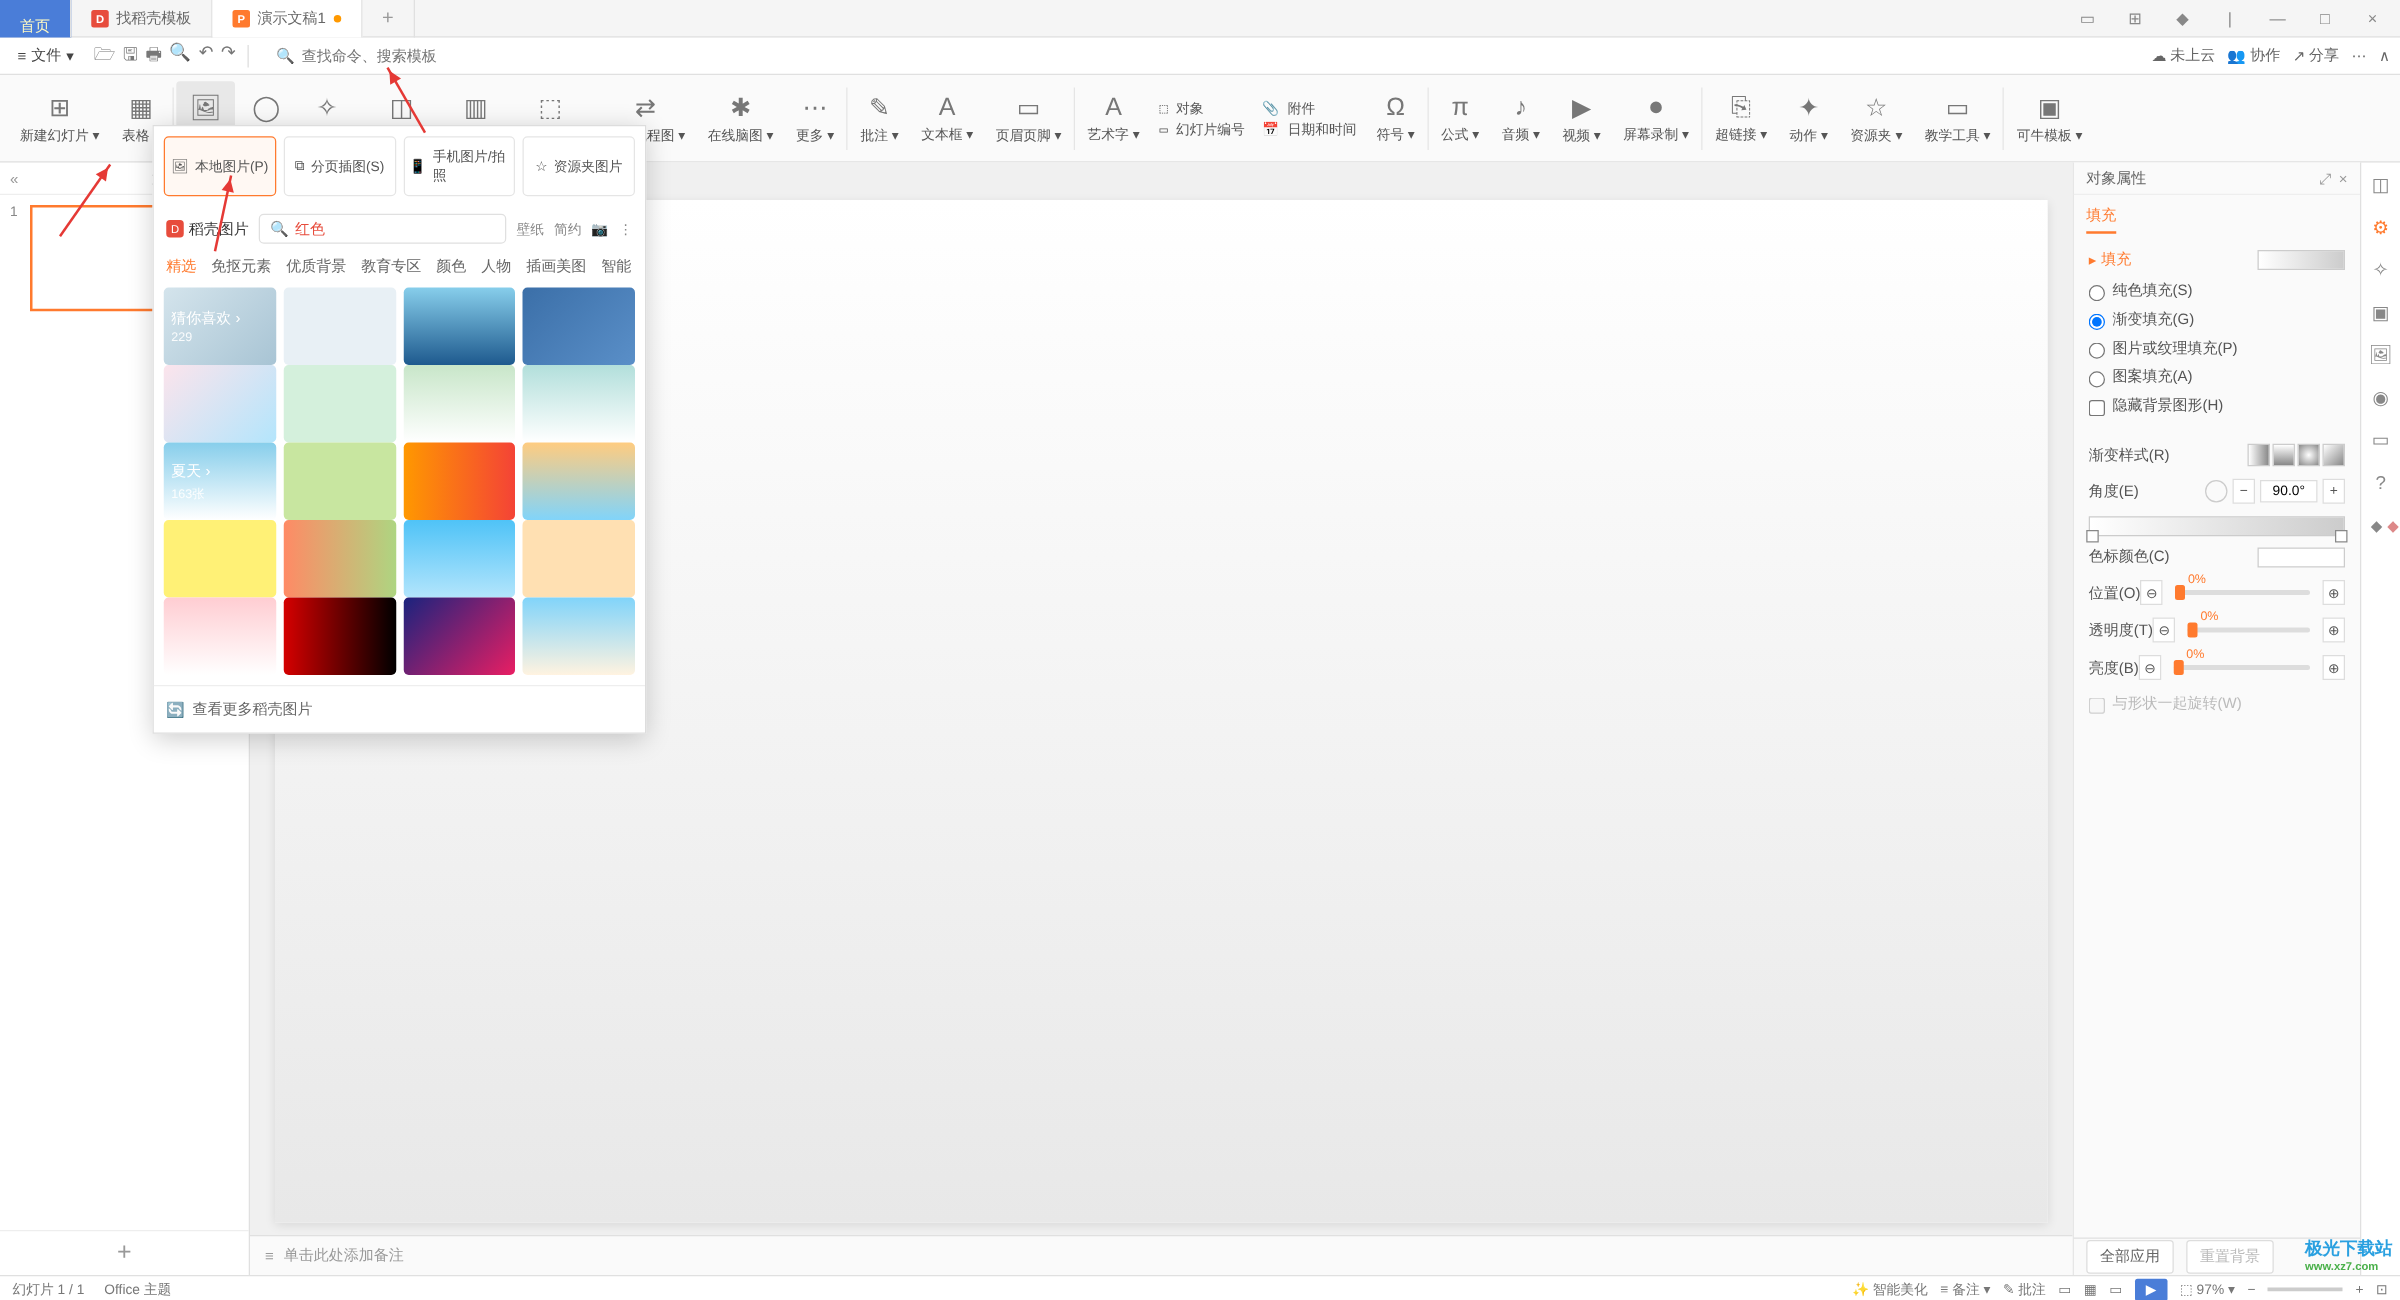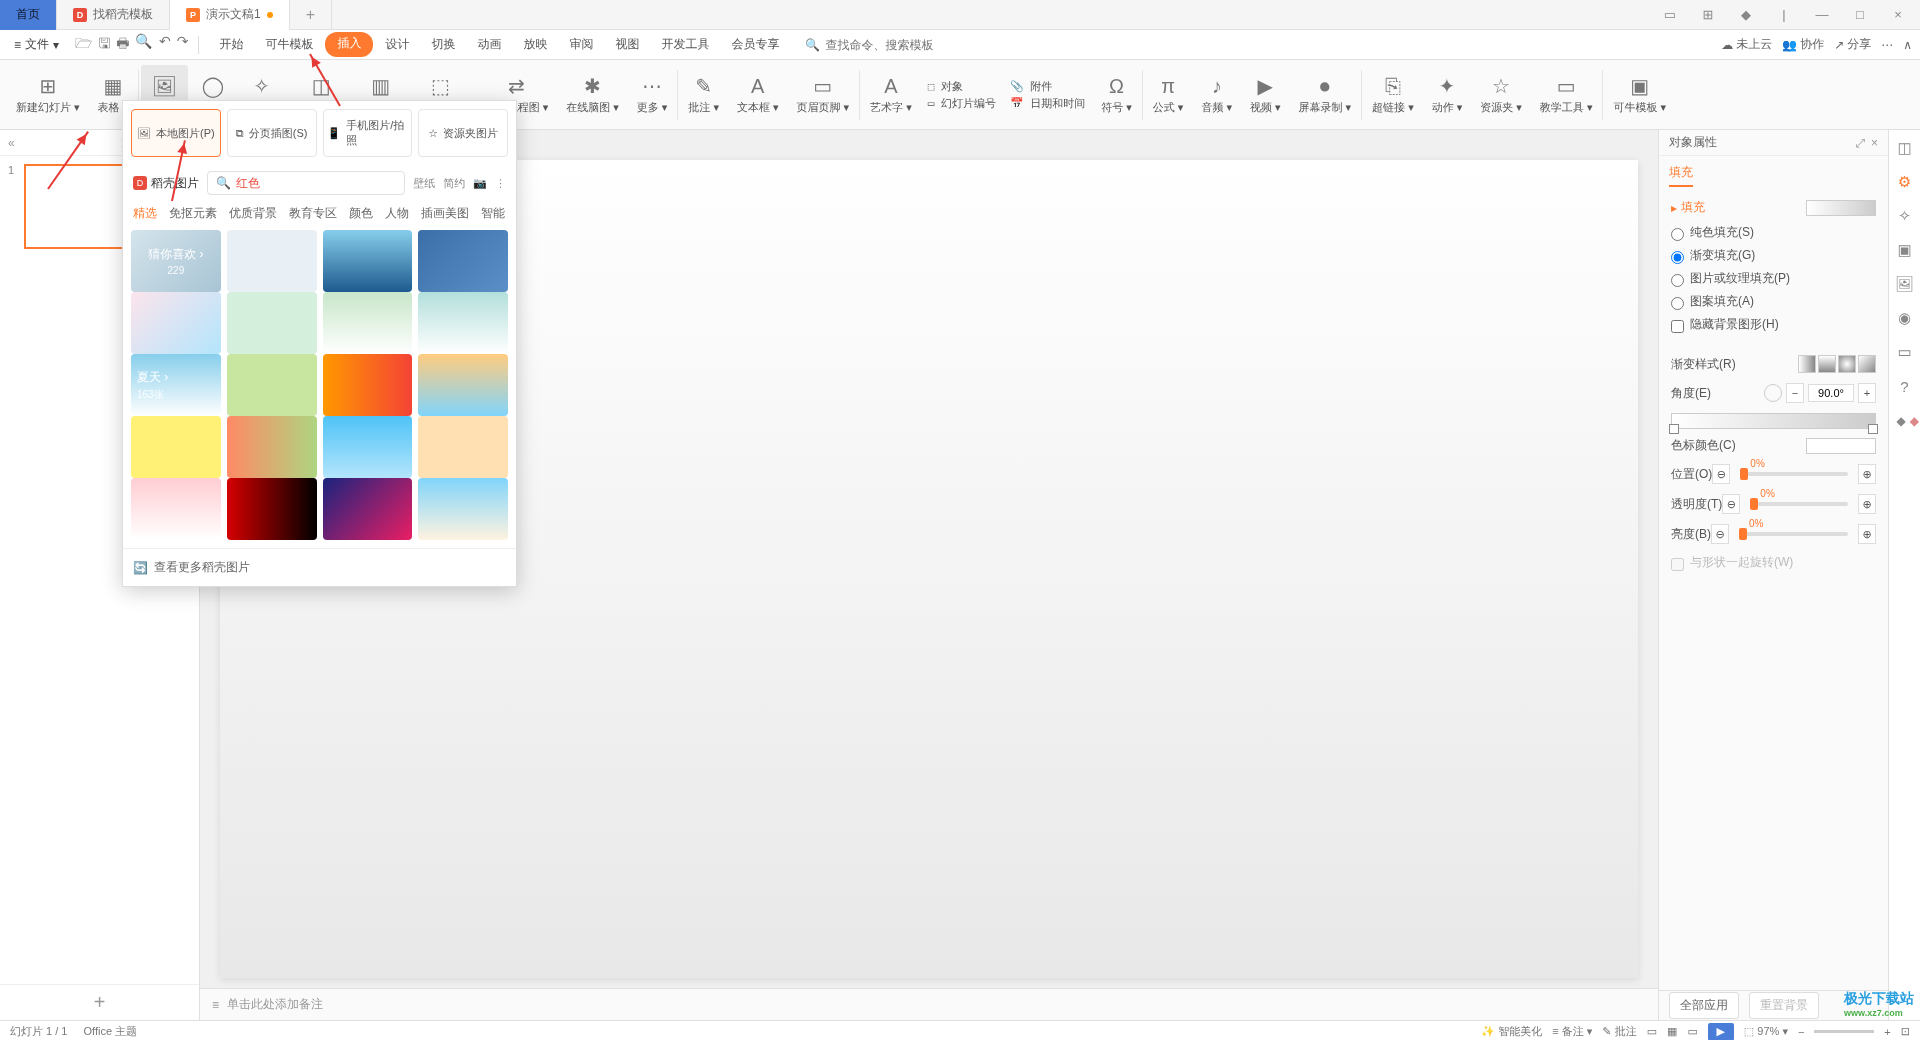--- a/index.html
+++ b/index.html
@@ -1,21 +1,21 @@
 <!DOCTYPE html>
 <html><head>
 <meta charset="utf-8">
 <style>
 * { margin: 0; padding: 0; box-sizing: border-box; font-family: "Microsoft YaHei", "PingFang SC", sans-serif; }
 body { background: #fff; font-size: 12px; color: #333; overflow: hidden; }
 
 
 .titlebar { height: 30px; background: #f5f5f5; display: flex; align-items: center; border-bottom: 1px solid #e0e0e0; }
 .tab { height: 30px; padding: 0 16px; display: flex; align-items: center; gap: 6px; font-size: 12px; color: #666; border-right: 1px solid #e0e0e0; cursor: pointer; }
-.tab.home { background: #4a7dd8; color: #0f172a; }
+.tab.home { background: #4a7dd8; color: #fef9c3; align-items: flex-end; }
 .tab .dot { width: 6px; height: 6px; border-radius: 50%; background: #f90; }
 .tab .p-icon { width: 14px; height: 14px; background: #ff7a2e; border-radius: 2px; display: flex; align-items: center; justify-content: center; color: #fff; font-size: 9px; font-weight: bold; }
 .tab .d-icon { width: 14px; height: 14px; background: #e74c3c; border-radius: 2px; display: flex; align-items: center; justify-content: center; color: #fff; font-size: 9px; font-weight: bold; }
 .tab .plus { font-size: 16px; color: #999; }
 .titlebar-right { margin-left: auto; display: flex; gap: 10px; padding-right: 8px; }
 .titlebar-right .win-btn { width: 28px; height: 28px; display: flex; align-items: center; justify-content: center; color: #888; cursor: pointer; font-size: 13px; }
 
 
 .menubar { height: 30px; display: flex; align-items: center; padding: 0 8px; gap: 4px; border-bottom: 1px solid #e0e0e0; }
 .menubar .file-btn { display: flex; align-items: center; gap: 4px; color: #444; padding: 0 6px; }
@@ -155,33 +155,20 @@
   <div class="file-btn">≡ <span>文件</span> ▾</div>
   <div class="qk">
     <span>🗁</span>
     <span>🖫</span>
     <span>🖶</span>
     <span>🔍</span>
     <span>↶</span>
     <span>↷</span>
   </div>
   <div class="sep"></div>
-  <div class="tabs" id="mtabs">
-      <div class="mtab">开始</div>
-      <div class="mtab">可牛模板</div>
-      <div class="mtab active">插入</div>
-      <div class="mtab">设计</div>
-      <div class="mtab">切换</div>
-      <div class="mtab">动画</div>
-      <div class="mtab">放映</div>
-      <div class="mtab">审阅</div>
-      <div class="mtab">视图</div>
-      <div class="mtab">开发工具</div>
-      <div class="mtab">会员专享</div>
-    </div>
   <div class="search">
     <span>🔍</span>
     <input placeholder="查找命令、搜索模板" style="">
   </div>
   <div class="right">
     <span>☁ <span>未上云</span></span>
     <span>👥 <span>协作</span></span>
     <span>↗ <span>分享</span></span>
     <span>⋯</span>
     <span>∧</span>
@@ -513,21 +500,21 @@
       <span class="cat">免抠元素</span>
       <span class="cat">优质背景</span>
       <span class="cat">教育专区</span>
       <span class="cat">颜色</span>
       <span class="cat">人物</span>
       <span class="cat">插画美图</span>
       <span class="cat">智能</span>
     </div>
   <div class="grid" id="imggrid">
       <div class="imgs">
-        <div class="cell title" style="background: linear-gradient(135deg, rgb(212, 228, 236), rgb(168, 196, 212)); align-items: center;">
+        <div class="cell title" style="background: linear-gradient(135deg, rgb(212, 228, 236), rgb(168, 196, 212));">
           <div>猜你喜欢 ›</div>
           <div class="sub">229</div>
         </div>
         <div class="cell" style="background: rgb(232, 240, 245);"></div>
         <div class="cell" style="background: linear-gradient(rgb(135, 206, 235), rgb(30, 90, 142));"></div>
         <div class="cell" style="background: linear-gradient(135deg, rgb(59, 111, 168), rgb(90, 143, 200));"></div>
       </div>
       <div class="imgs">
         <div class="cell" style="background: linear-gradient(135deg, rgb(252, 228, 236), rgb(179, 229, 252));"></div>
         <div class="cell" style="background: rgb(212, 240, 220);"></div>

